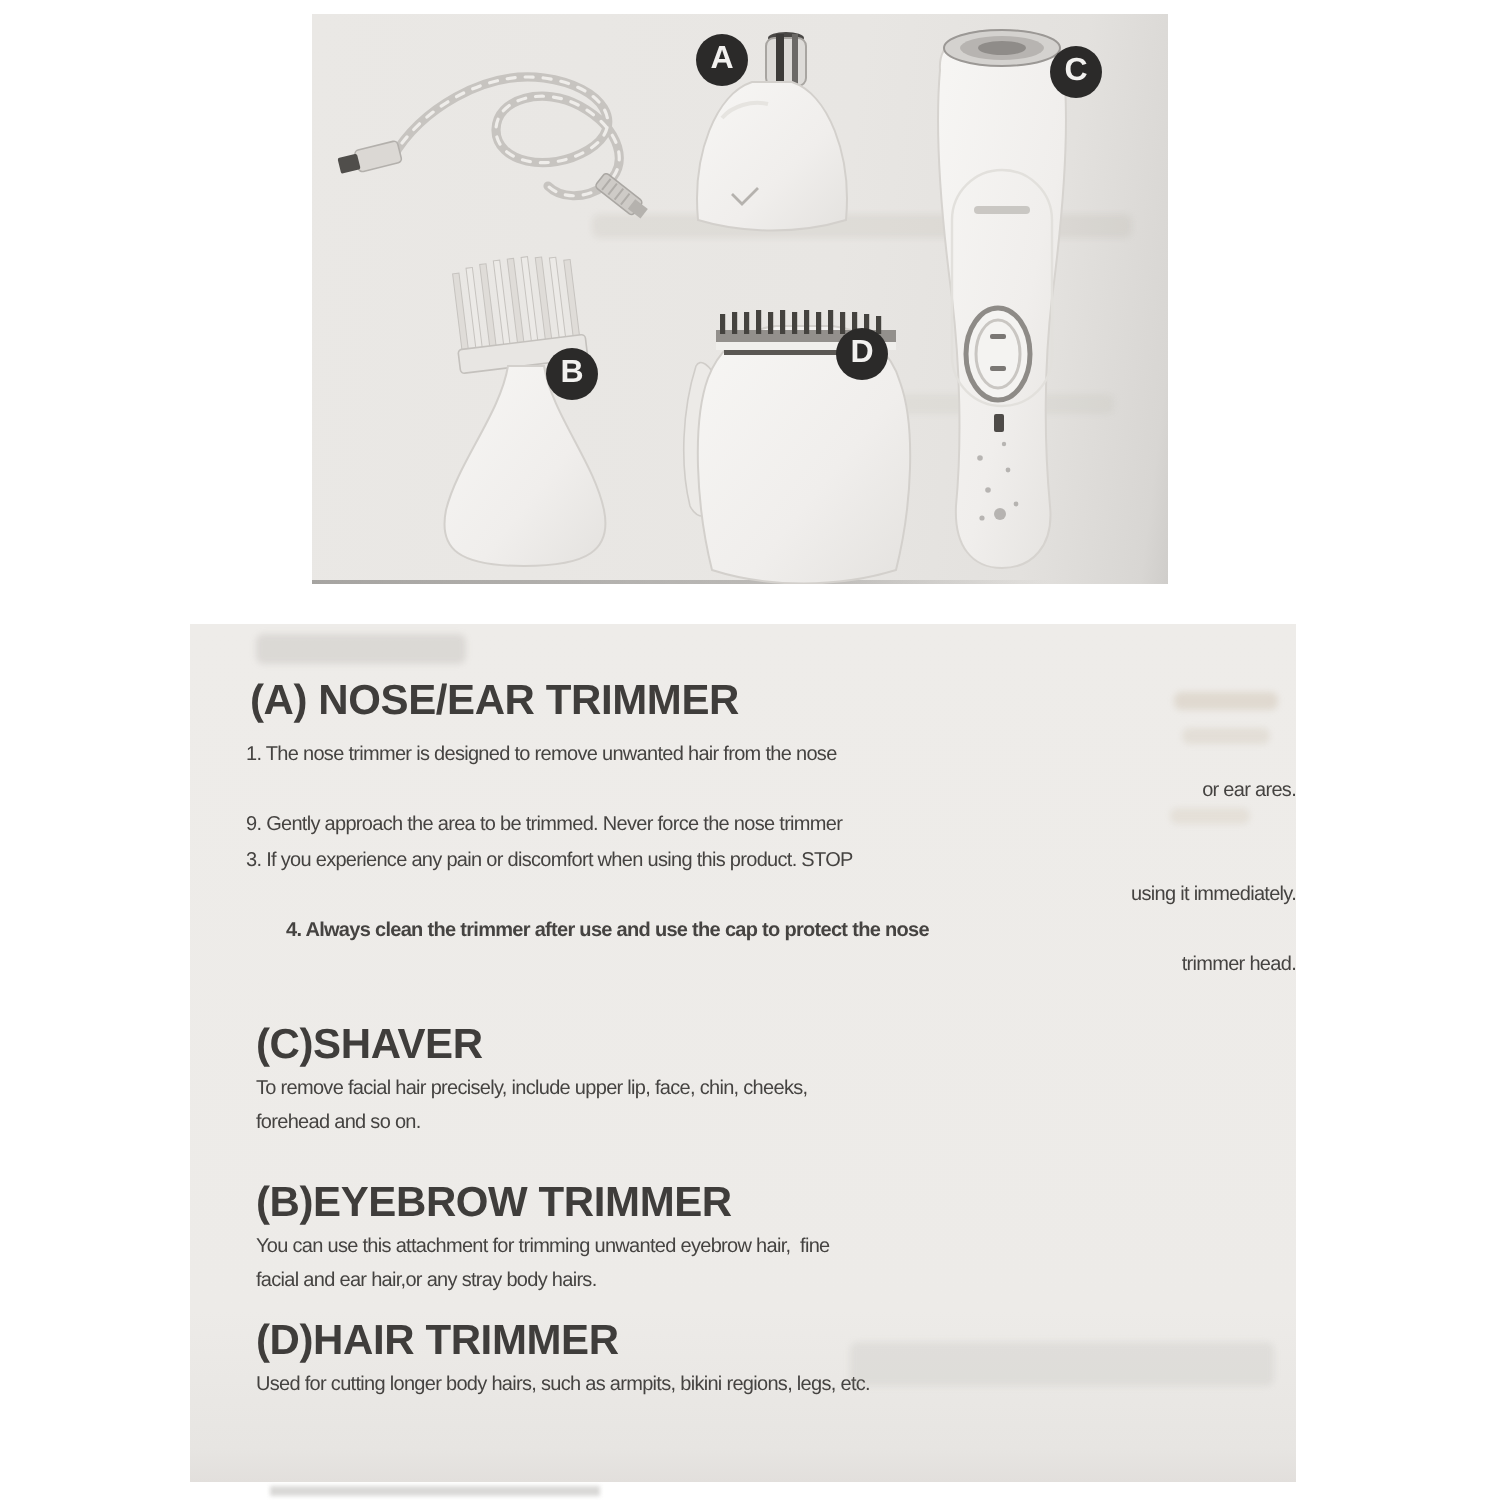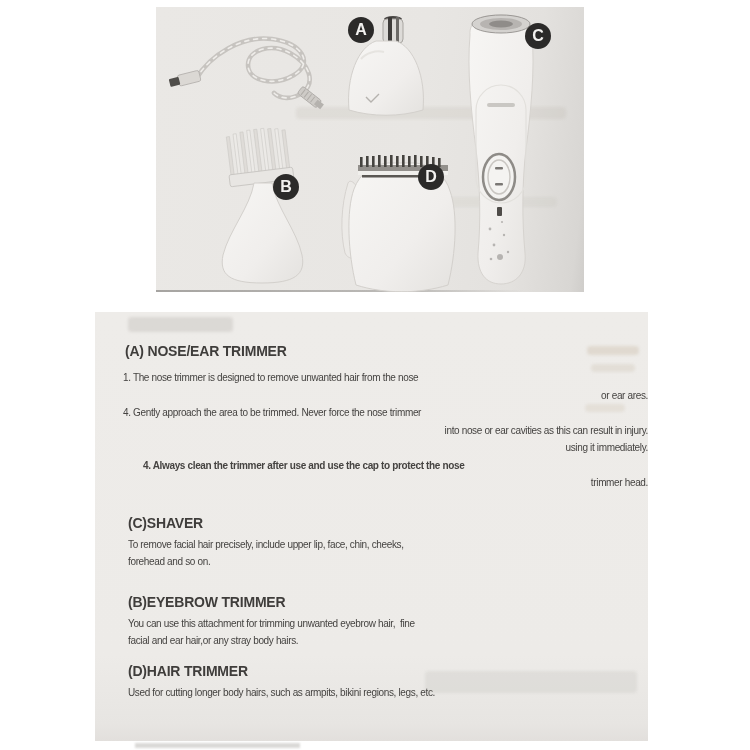--- a/index.html
+++ b/index.html
@@ -36,21 +36,21 @@
   .bleed { position:absolute; border-radius:4px; filter:blur(1.5px); z-index:0; }
 
   
   .doc {
     position:absolute; left:95px; top:312px; width:553px; height:429px;
     background:linear-gradient(180deg,#eeece9 0%,#edebe8 80%,#e7e5e2 96%,#e2dfdc 100%);
     box-sizing:border-box; padding:30px 0 0 28px;
     color:#454341;
   }
   .doc .heading {
-    font-weight:bold; font-size:14px; line-height:18px;
+    font-weight:bold; font-size:21px; line-height:18px;
     letter-spacing:-0.2px; color:#3f3d3b; margin-left:2px;
   }
   .doc .line {
     font-size:10px; line-height:17.5px; letter-spacing:-0.35px;
     white-space:pre;
   }
   .section .heading { margin-bottom:4px; }
   .s0 .heading { margin-bottom:9px; }
   .s1, .s2 { margin-top:22px; }
   .s1 .heading, .s1 .line, .s2 .heading, .s2 .line, .s3 .heading, .s3 .line { margin-left:5px; }
@@ -187,22 +187,22 @@
     <div class="bleed smudge-top"></div>
     <div class="bleed bleed-line1"></div>
     <div class="bleed bleed-line2"></div>
     <div class="bleed bleed-line3"></div>
     <div class="bleed gray-band"></div>
     <div id="sections">
         <div class="section s0">
           <div class="heading">(A) NOSE/EAR TRIMMER</div>
           <div class="line">1. The nose trimmer is designed to remove unwanted hair from the nose</div>
           <div class="line cont">or ear ares.</div>
-          <div class="line">4. Gently approach the area to be trimmed. Never force the nose trimmer</div>
-          <div class="line cont">into nose or ear cavities as this can result in injury.</div>
+          <div class="line">9. Gently approach the area to be trimmed. Never force the nose trimmer</div>
+          <div class="line">3. If you experience any pain or discomfort when using this product. STOP</div>
           <div class="line cont">using it immediately.</div>
           <div class="line">4. Always clean the trimmer after use and use the cap to protect the nose</div>
           <div class="line cont">trimmer head.</div>
         </div>
         <div class="section s2">
           <div class="heading">(C)SHAVER</div>
           <div class="line">To remove facial hair precisely, include upper lip, face, chin, cheeks,</div>
           <div class="line">forehead and so on.</div>
         </div>
         <div class="section s1">

